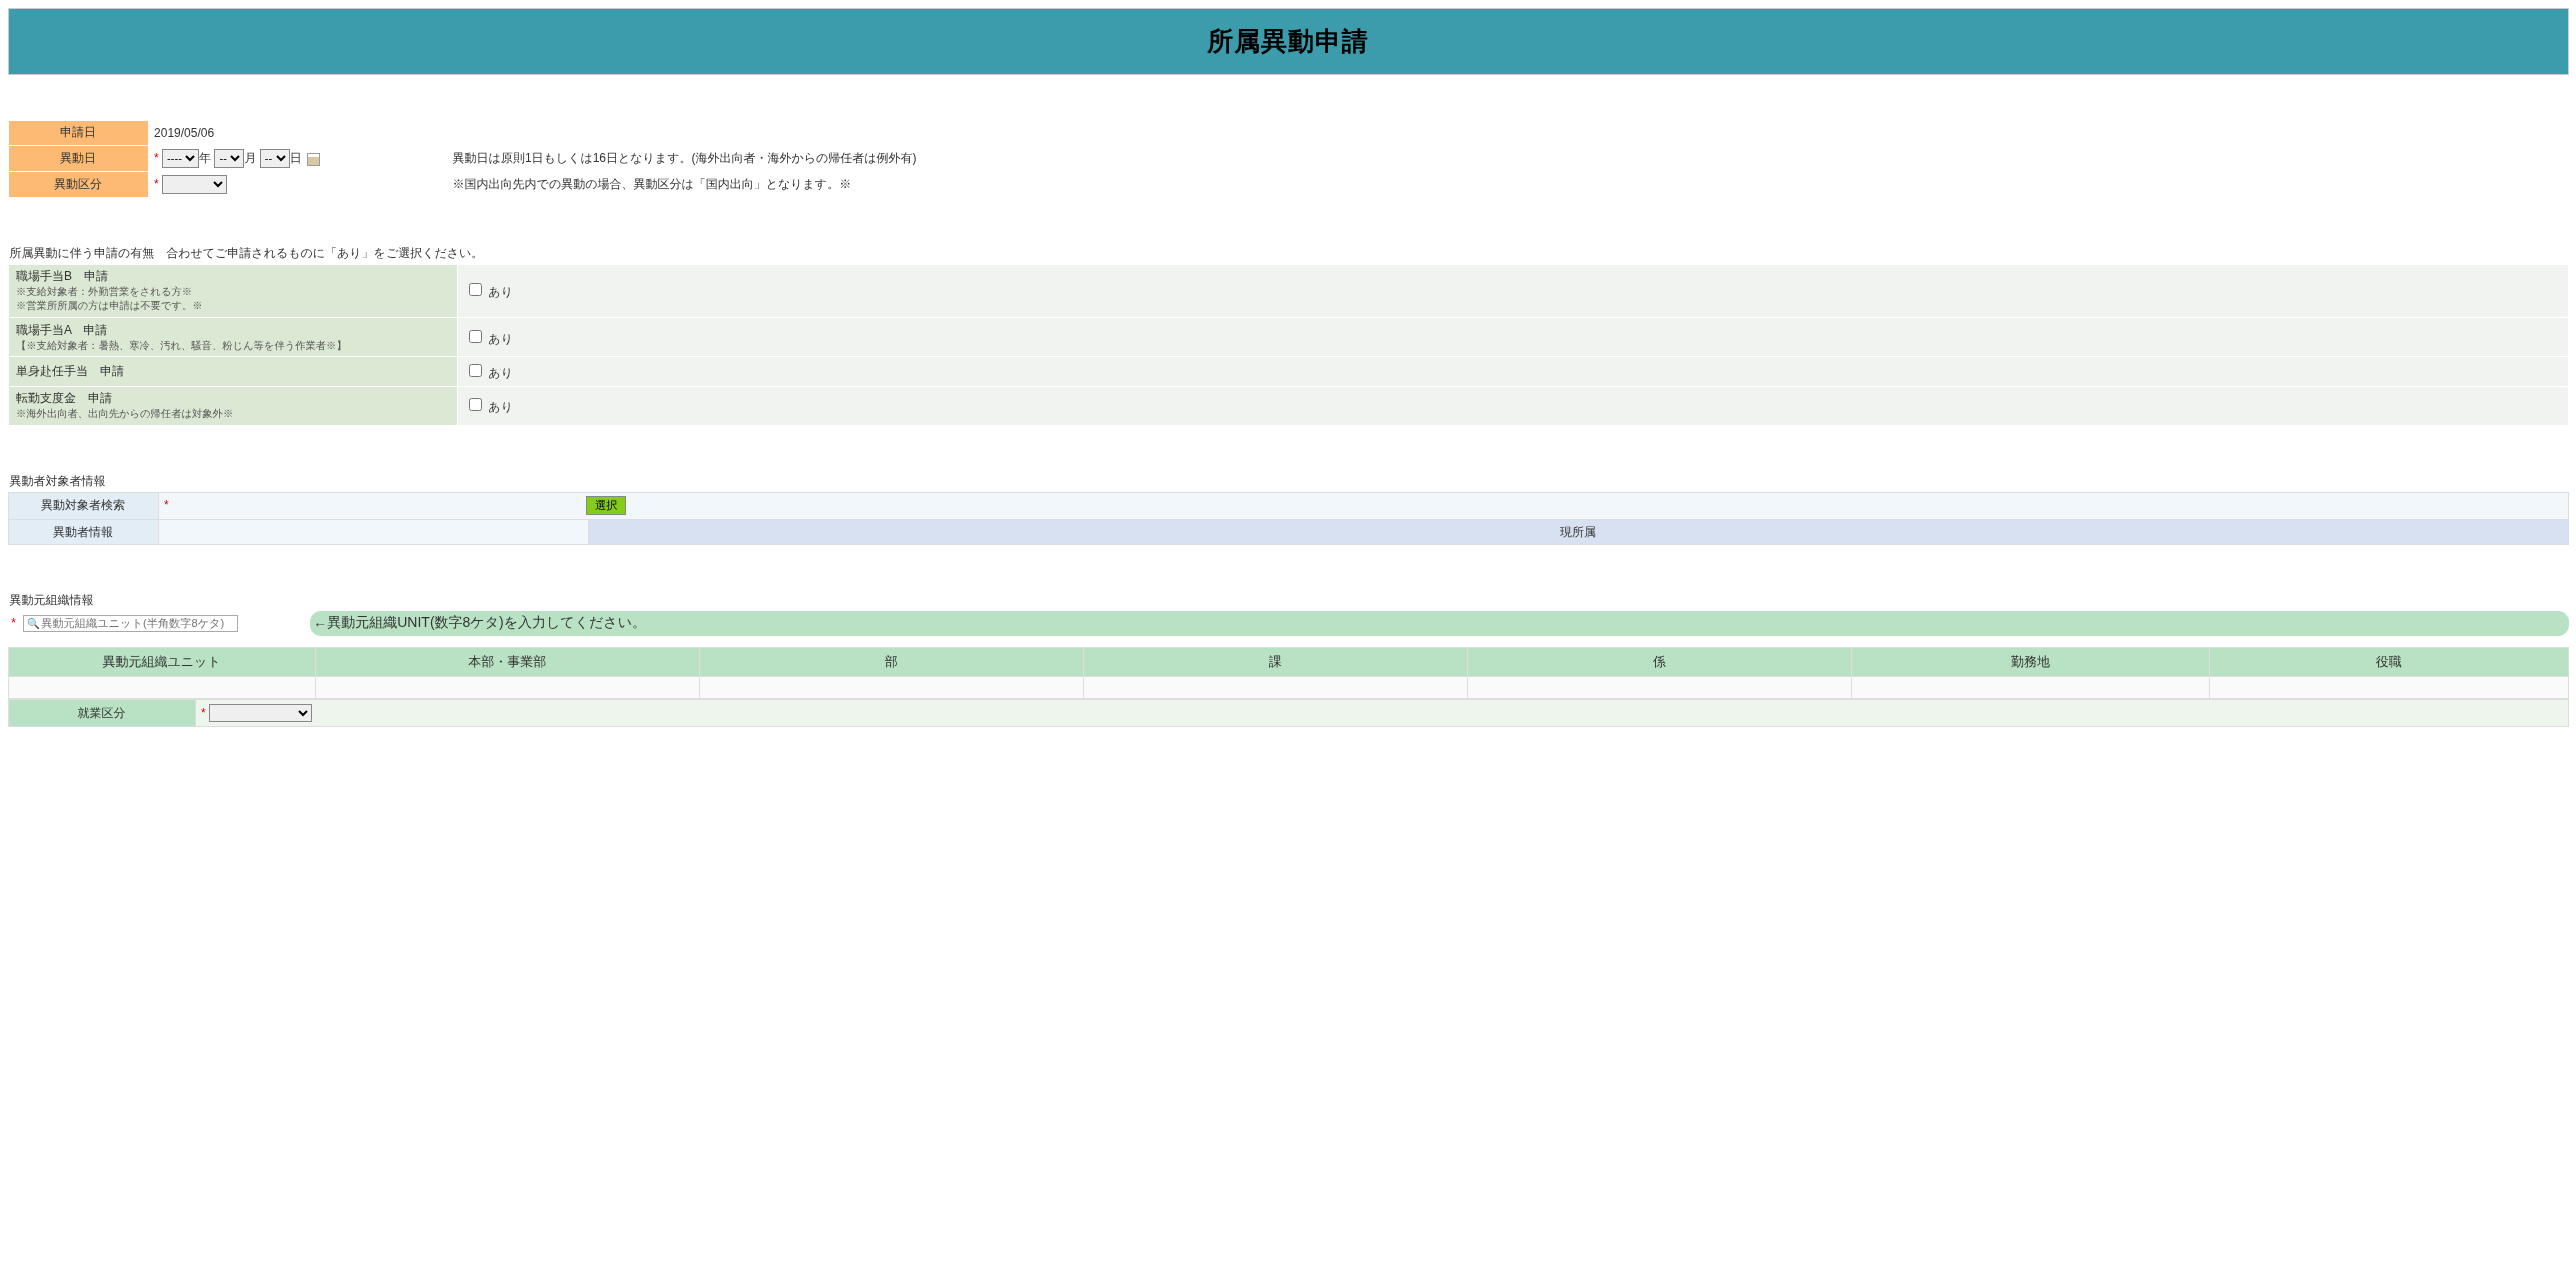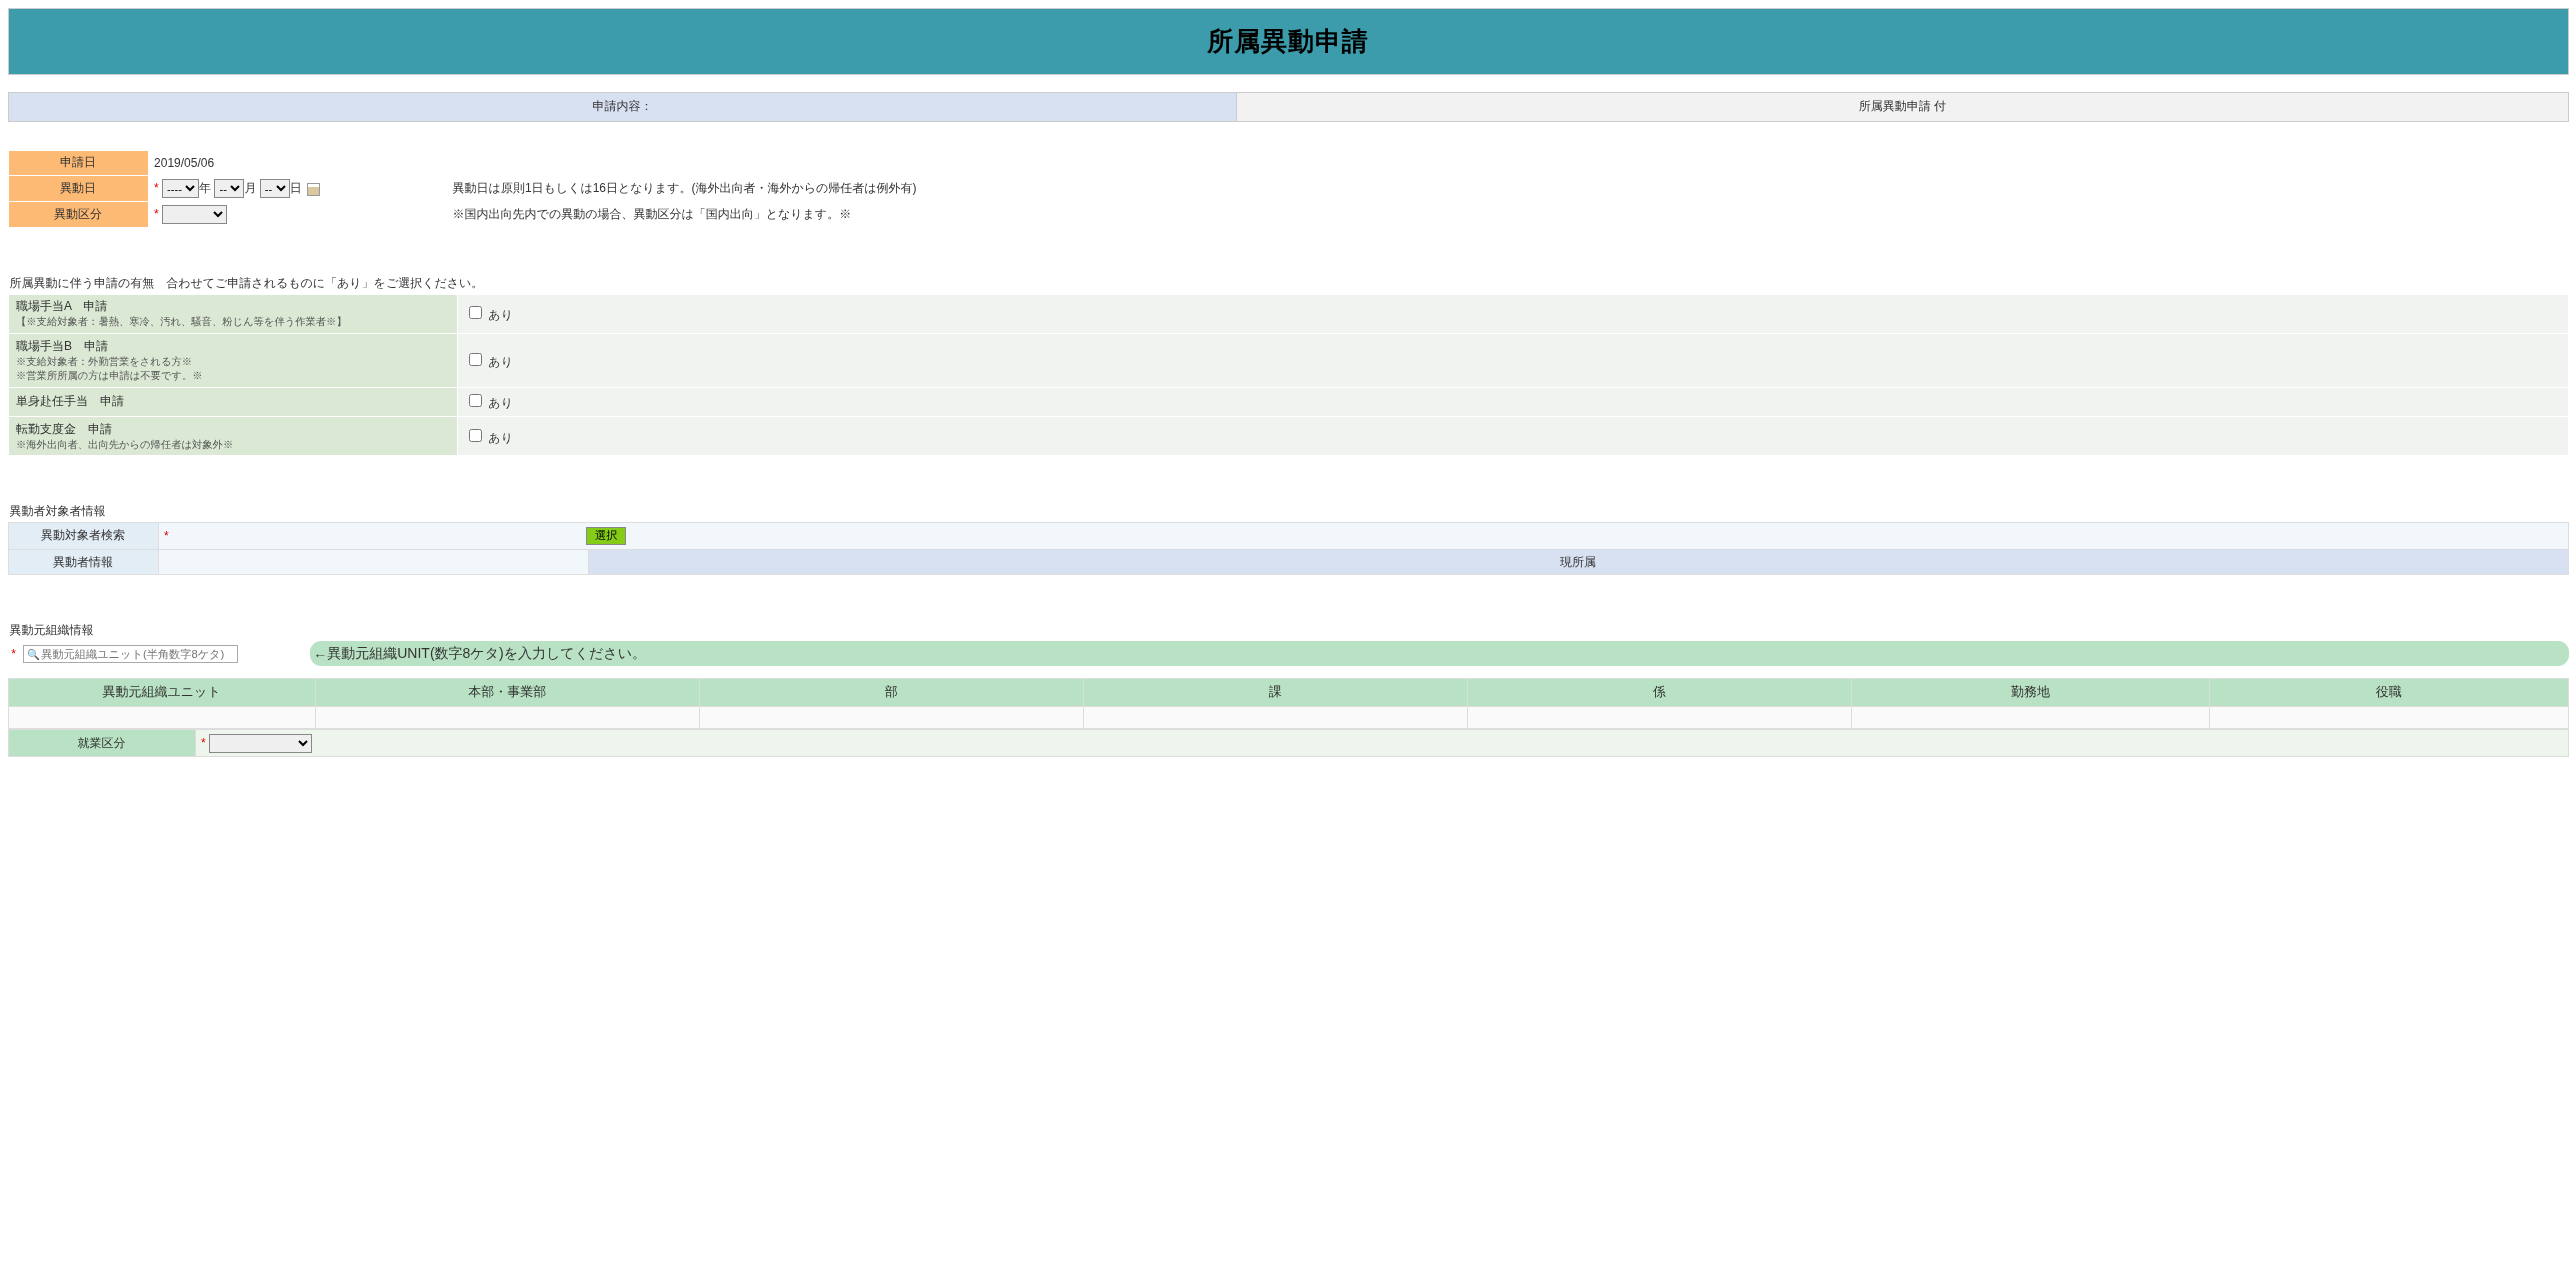--- a/index.html
+++ b/index.html
@@ -162,28 +162,20 @@
     margin-left: 1.9px;
   }
 </style>
 </head>
 <body>
 
 <div class="page">
 
   <div class="title-bar">所属異動申請</div>
 
-  <table class="content-header">
-    <tbody>
-        <tr>
-      <td class="left">申請内容：</td>
-      <td class="right">所属異動申請 付</td>
-    </tr>
-  </tbody>
-    </table>
 
   <div class="spacer"></div>
 
   <table>
     <tbody>
         <tr class="date-row">
       <td class="lb-label">申請日</td>
       <td class="lb-value">2019/05/06</td>
       <td></td>
     </tr>
@@ -209,35 +201,35 @@
   </tbody>
     </table>
 
   <div class="spacer"></div>
 
   <div class="section-label">所属異動に伴う申請の有無　合わせてご申請されるものに「あり」をご選択ください。</div>
   <table class="green-table">
     <tbody>
         <tr>
       <td class="g-label">
-        <div>職場手当A　申請</div>
-        <div class="g-sub">【※支給対象者：暑熱、寒冷、汚れ、騒音、粉じん等を伴う作業者※】</div>
+        <div>職場手当B　申請</div>
+        <div class="g-sub">※支給対象者：外勤営業をされる方※</div>
+        <div class="g-sub">※営業所所属の方は申請は不要です。※</div>
       </td>
       <td class="g-value">
         <label>
           <input type="checkbox" style="">
           <span>あり</span>
         </label>
       </td>
     </tr>
     <tr>
       <td class="g-label">
-        <div>職場手当B　申請</div>
-        <div class="g-sub">※支給対象者：外勤営業をされる方※</div>
-        <div class="g-sub">※営業所所属の方は申請は不要です。※</div>
+        <div>職場手当A　申請</div>
+        <div class="g-sub">【※支給対象者：暑熱、寒冷、汚れ、騒音、粉じん等を伴う作業者※】</div>
       </td>
       <td class="g-value">
         <label>
           <input type="checkbox" style="">
           <span>あり</span>
         </label>
       </td>
     </tr>
     <tr>
       <td class="g-label">

